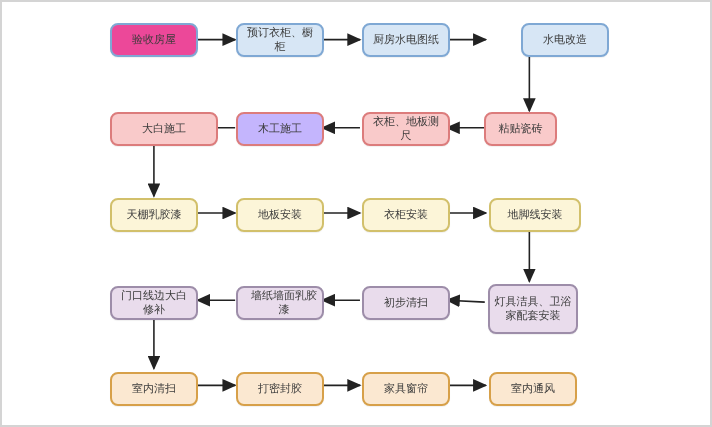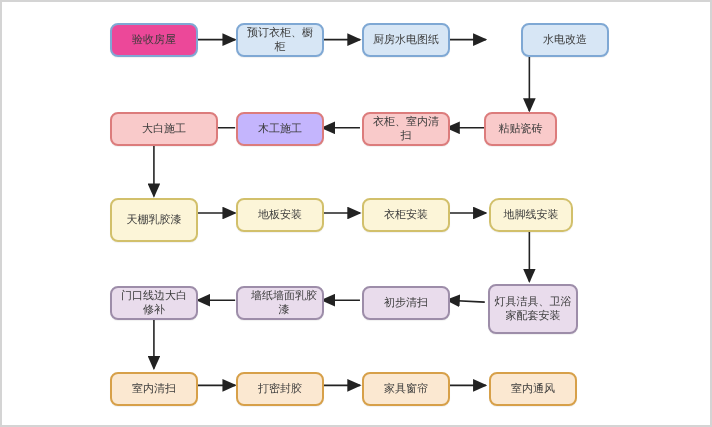--- a/index.html
+++ b/index.html
@@ -78,38 +78,38 @@
       <div class="flow-node" style="left: 360px; top: 21px; width: 88px; height: 34px; background: rgb(215, 230, 245); border-color: rgb(127, 168, 212);">
         <span>厨房水电图纸</span>
       </div>
       <div class="flow-node" style="left: 487px; top: 21px; width: 88px; height: 34px; background: rgb(215, 230, 245); border-color: rgb(127, 168, 212); margin-left: 32px;">
         <span>水电改造</span>
       </div>
       <div class="flow-node" style="left: 482px; top: 110px; width: 73px; height: 34px; background: rgb(249, 202, 202); border-color: rgb(220, 124, 124);">
         <span>粘贴瓷砖</span>
       </div>
       <div class="flow-node" style="left: 360px; top: 110px; width: 88px; height: 34px; background: rgb(249, 202, 202); border-color: rgb(220, 124, 124);">
-        <span>衣柜、室内清扫</span>
+        <span>衣柜、地板测尺</span>
       </div>
       <div class="flow-node" style="left: 234px; top: 110px; width: 88px; height: 34px; background: #c4b5fd; border-color: rgb(220, 124, 124);">
         <span>木工施工</span>
       </div>
       <div class="flow-node" style="left: 108px; top: 110px; width: 108px; height: 34px; background: rgb(249, 202, 202); border-color: rgb(220, 124, 124);">
         <span>大白施工</span>
       </div>
-      <div class="flow-node" style="left: 108px; top: 196px; width: 88px; height: 44px; background: rgb(252, 245, 216); border-color: rgb(210, 192, 107);">
+      <div class="flow-node" style="left: 108px; top: 196px; width: 88px; height: 34px; background: rgb(252, 245, 216); border-color: rgb(210, 192, 107);">
         <span>天棚乳胶漆</span>
       </div>
       <div class="flow-node" style="left: 234px; top: 196px; width: 88px; height: 34px; background: rgb(252, 245, 216); border-color: rgb(210, 192, 107);">
         <span>地板安装</span>
       </div>
       <div class="flow-node" style="left: 360px; top: 196px; width: 88px; height: 34px; background: rgb(252, 245, 216); border-color: rgb(210, 192, 107);">
         <span>衣柜安装</span>
       </div>
-      <div class="flow-node" style="left: 487px; top: 196px; width: 84px; height: 34px; background: rgb(252, 245, 216); border-color: rgb(210, 192, 107); border-radius: 10px;">
+      <div class="flow-node" style="left: 487px; top: 196px; width: 92px; height: 34px; background: rgb(252, 245, 216); border-color: rgb(210, 192, 107);">
         <span>地脚线安装</span>
       </div>
       <div class="flow-node" style="left: 486px; top: 282px; width: 90px; height: 50px; background: rgb(233, 220, 236); border-color: rgb(157, 141, 169);">
         <span>灯具洁具、卫浴家配套安装</span>
       </div>
       <div class="flow-node" style="left: 360px; top: 284px; width: 88px; height: 34px; background: rgb(233, 220, 236); border-color: rgb(157, 141, 169); text-align: right;">
         <span>初步清扫</span>
       </div>
       <div class="flow-node" style="left: 234px; top: 284px; width: 88px; height: 34px; background: rgb(233, 220, 236); border-color: rgb(157, 141, 169); padding-left: 12px;">
         <span>墙纸墙面乳胶漆</span>

